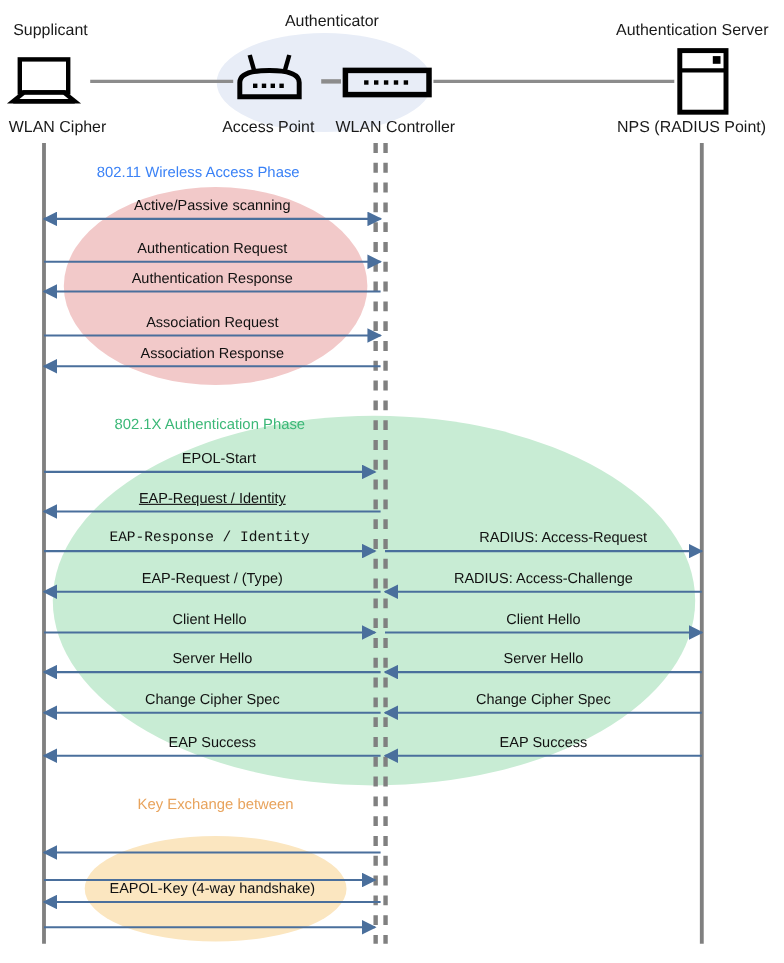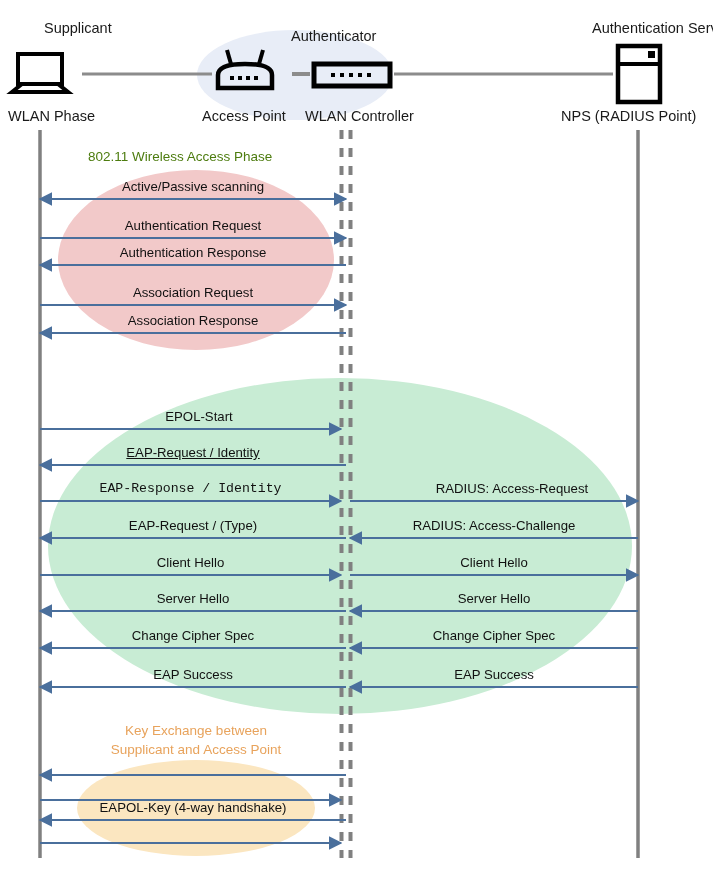--- a/index.html
+++ b/index.html
@@ -18,21 +18,20 @@
   svg.layer {
     position: absolute;
     left: 0; top: 0;
     width: 713px; height: 875px;
   }
   .hdr-title {
     position: absolute;
     font-size: 14.5px;
     color: #1a1a1a;
     white-space: nowrap;
-    margin-left: 32px;
   }
   .hdr-sub {
     position: absolute;
     font-size: 14.5px;
     color: #1a1a1a;
     white-space: nowrap;
   }
   .phase-label {
     position: absolute;
     font-size: 13.5px;
@@ -135,36 +134,36 @@
         <line x1="40" y1="687" x2="346" y2="687" stroke="#4a6f9c" stroke-width="1.9" marker-start="url(#ah-l)"></line>
         <line x1="350" y1="687" x2="638" y2="687" stroke="#4a6f9c" stroke-width="1.9" marker-start="url(#ah-l)"></line>
         <line x1="40" y1="775" x2="346" y2="775" stroke="#4a6f9c" stroke-width="1.9" marker-start="url(#ah-l)"></line>
         <line x1="40" y1="800" x2="341" y2="800" stroke="#4a6f9c" stroke-width="1.9" marker-end="url(#ah-r)"></line>
         <line x1="40" y1="820" x2="346" y2="820" stroke="#4a6f9c" stroke-width="1.9" marker-start="url(#ah-l)"></line>
         <line x1="40" y1="843" x2="341" y2="843" stroke="#4a6f9c" stroke-width="1.9" marker-end="url(#ah-r)"></line>
       </g>
   </svg>
 
   <div class="hdr-title" style="left:12px; top:20px;">Supplicant</div>
-  <div class="hdr-sub" style="left:8px; top:108px;">WLAN Phase</div>
+  <div class="hdr-sub" style="left:8px; top:108px;">WLAN Cipher</div>
 
-  <div class="hdr-title" style="left:259px; top:28px;">Authenticator</div>
+  <div class="hdr-title" style="left:259px; top:12px;">Authenticator</div>
   <div class="hdr-sub" style="left:202px; top:108px;">Access Point</div>
 
   <div class="hdr-sub" style="left:305px; top:108px;">WLAN Controller</div>
 
   <div class="hdr-title" style="left:560px; top:20px;">Authentication Server</div>
   <div class="hdr-sub" style="left:561px; top:108px;">NPS (RADIUS Point)</div>
 
-  <div class="phase-label" style="left:88px; top:147px; color:#4d7c0f;">802.11 Wireless Access Phase</div>
+  <div class="phase-label" style="left:88px; top:147px; color:#3b82f6;">802.11 Wireless Access Phase</div>
 
+  <div class="phase-label" style="left:104px; top:376px; color:#3cb878;">802.1X Authentication Phase</div>
 
   <div class="phase-label" style="left:96px; top:721px; color:#e8a35c; text-align:center; width:200px;">
     <div>Key Exchange between</div>
-    <div>Supplicant and Access Point</div>
   </div>
 
   <div id="msg-labels">
       <div class="msg-label" style="left: 193px; top: 179px;">Active/Passive scanning</div>
       <div class="msg-label" style="left: 193px; top: 218px;">Authentication Request</div>
       <div class="msg-label" style="left: 193px; top: 245px;">Authentication Response</div>
       <div class="msg-label" style="left: 193px; top: 285px;">Association Request</div>
       <div class="msg-label" style="left: 193px; top: 313px;">Association Response</div>
       <div class="msg-label" style="left: 190.5px; top: 409px; padding-left: 17px;">EPOL-Start</div>
       <div class="msg-label" style="left: 193px; top: 445px; text-decoration: underline;">EAP-Request / Identity</div>

